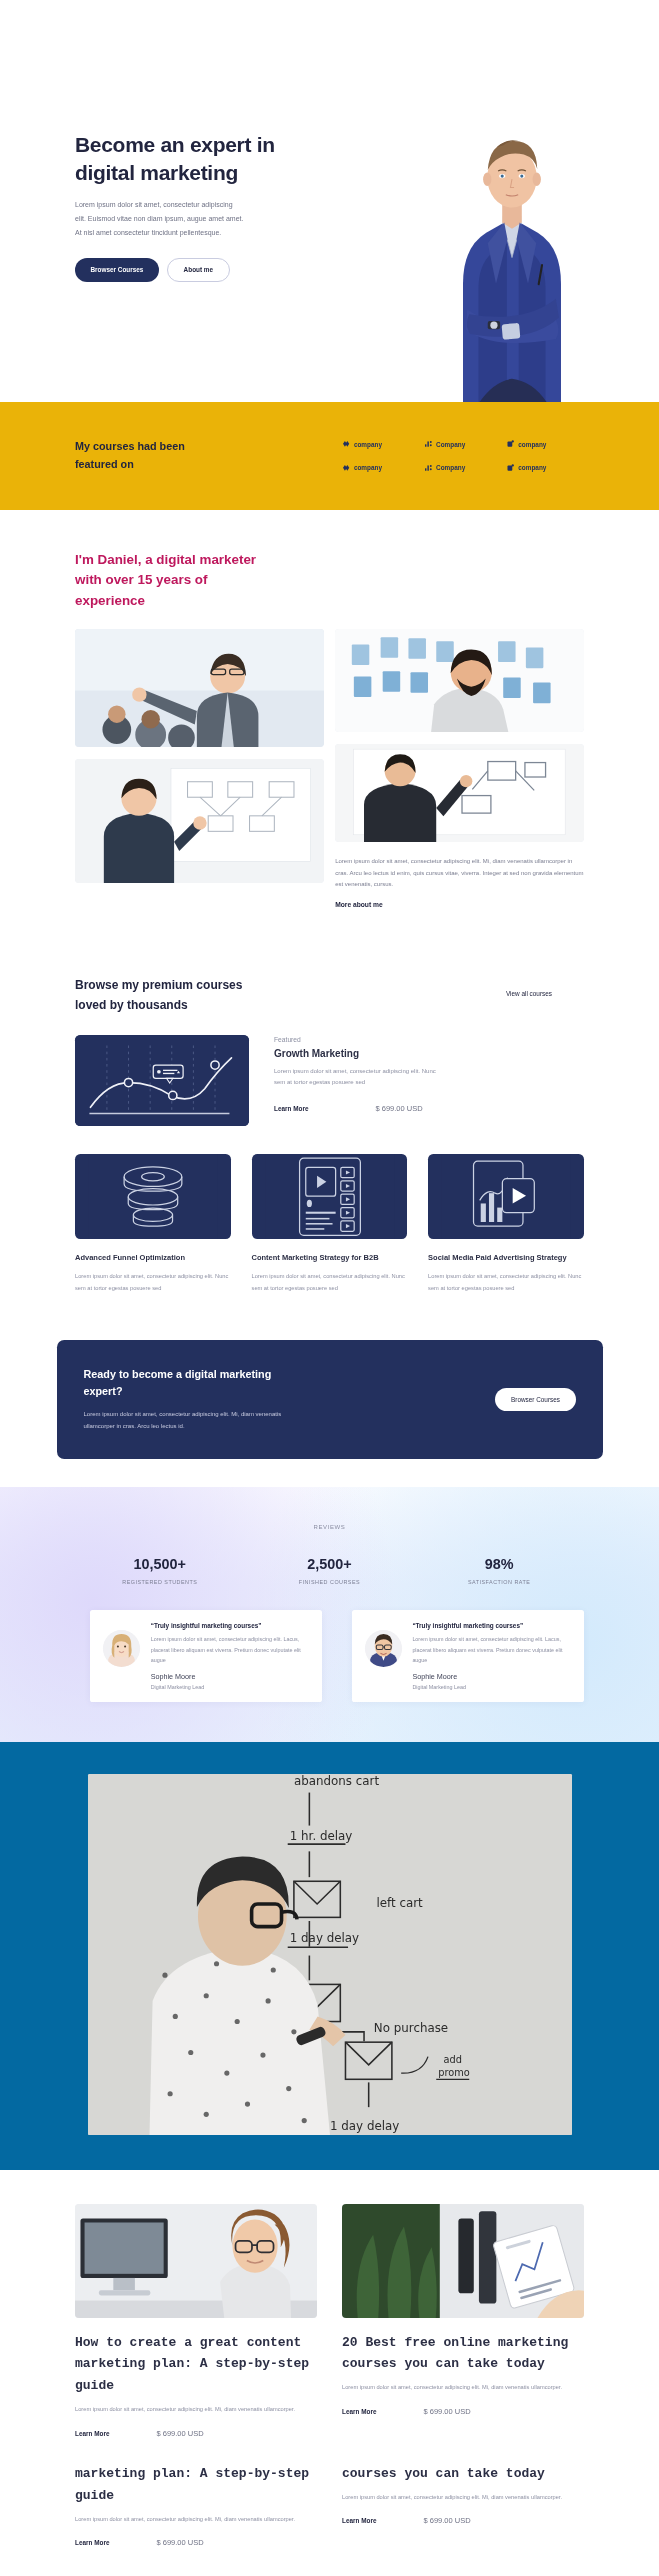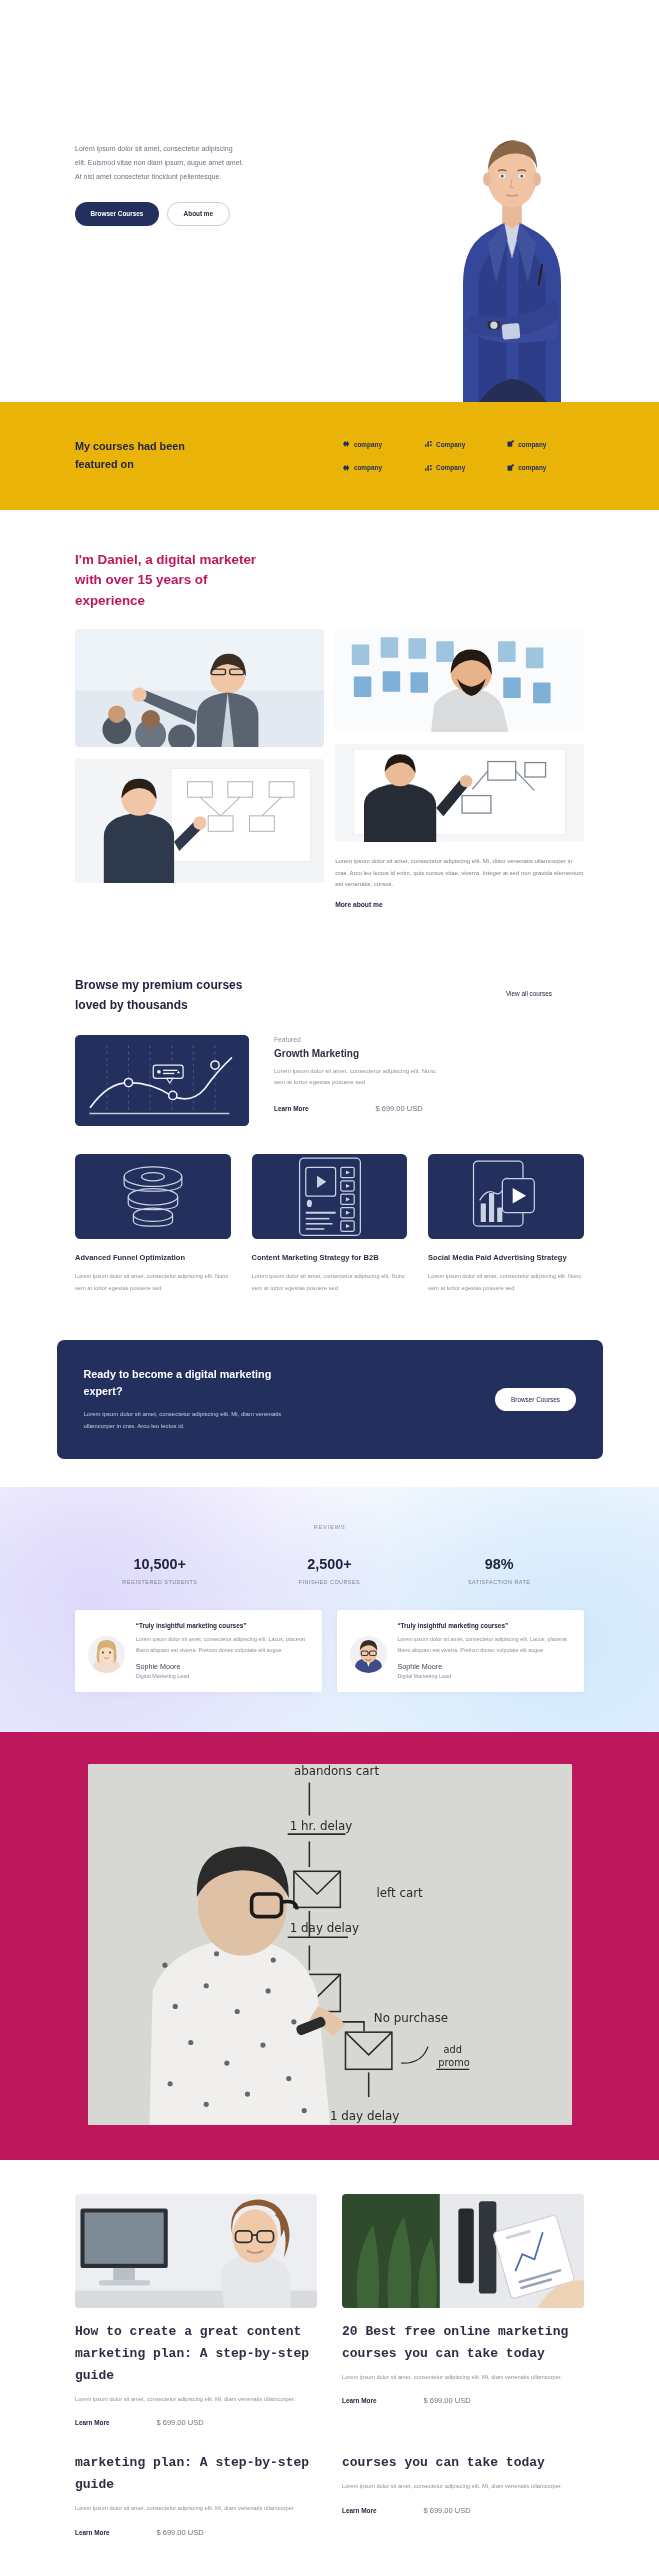--- a/index.html
+++ b/index.html
@@ -189,35 +189,36 @@
   }
   .stats { display: grid; grid-template-columns: repeat(3,1fr); margin-top: 26px; }
   .stat { text-align: center; }
   .stat-num { font-size: 14.4px; font-weight: 700; color: #22253f; }
   .stat-lab {
     margin-top: 6.7px; font-size: 5.4px; letter-spacing: 0.5px; color: #7c7f94;
   }
   .tcards { display: grid; grid-template-columns: 1fr 1fr; gap: 14.4px; margin-top: 25px; }
   .tcard {
     background: #fff; border-radius: 2.6px; padding: 12.4px 13.4px;
-    display: flex; gap: 10.3px; align-items: center;
+    display: flex; gap: 10.3px; align-items: flex-start;
     box-shadow: 0 1px 7.2px rgba(60,70,130,.06);
+    margin-left: 15px;
   }
   .avatar {
     width: 37px; height: 37px; border-radius: 50%; flex: 0 0 auto;
     overflow: hidden; background: #f2f2f5; margin-top: 7.2px;
   }
   .avatar svg { display: block; width: 100%; height: 100%; }
   .tq { font-size: 6.4px; font-weight: 700; color: #22253f; }
   .tbody { font-size: 5.4px; line-height: 1.95; color: #8d90a3; margin-top: 4.6px; }
   .tname { font-size: 7.2px; color: #3c3f54; margin-top: 6.7px; }
   .trole { font-size: 5.4px; color: #8d90a3; margin-top: 2.6px; }
 
   
-  .board-sec { background: #be185d; padding: 32px 9px 35px; }
+  .board-sec { background: #0369a1; padding: 32px 9px 35px; }
   .board {
     width: 484px; margin: 0 auto; height: 361px;
     border-radius: 1.5px; overflow: hidden; background: #d9d9d6;
   }
   .board svg { display: block; width: 100%; height: 100%; }
 
   
   .res { padding: 34px 0 34px; background: #fff; }
   .res-inner { width: 546px; margin: 0 auto; padding: 0 18.5px; }
   .res-head {
@@ -236,20 +237,21 @@
   .art-title { font-size: 13px; font-weight: 700; line-height: 1.68; color: #2c2f45; font-family: Liberation Mono, monospace; }
   .art-desc { font-size: 5.7px; line-height: 1.95; color: #8d90a3; margin-top: 7.2px; }
   .art-foot { display: flex; align-items: center; gap: 47px; margin-top: 13.4px; }
 </style>
 </head>
 <body>
 
 <section class="hero">
   <div class="hero-inner">
     <div class="hero-copy">
+      <h1 class="hero-title">Become an expert in digital marketing</h1>
       <p class="hero-sub">Lorem ipsum dolor sit amet, consectetur adipiscing elit. Euismod vitae non diam ipsum, augue amet amet. At nisl amet consectetur tincidunt pellentesque.</p>
       <div class="hero-btns">
         <button class="btn btn-primary">Browser Courses</button>
         <button class="btn btn-outline">About me</button>
       </div>
     </div>
     <div class="hero-photo">
       <svg viewBox="0 0 430 700" preserveAspectRatio="xMidYMax meet">
         <rect width="430" height="700" fill="#ffffff"></rect>
 

